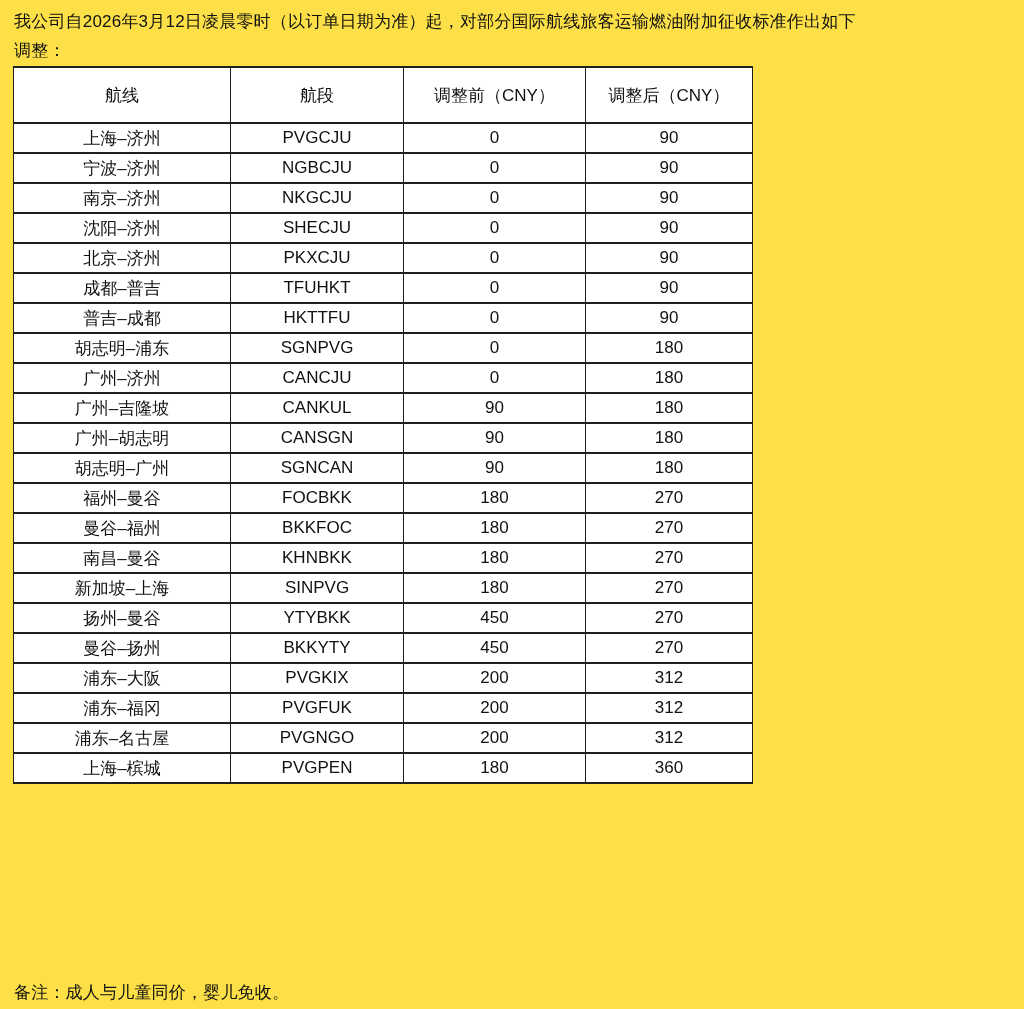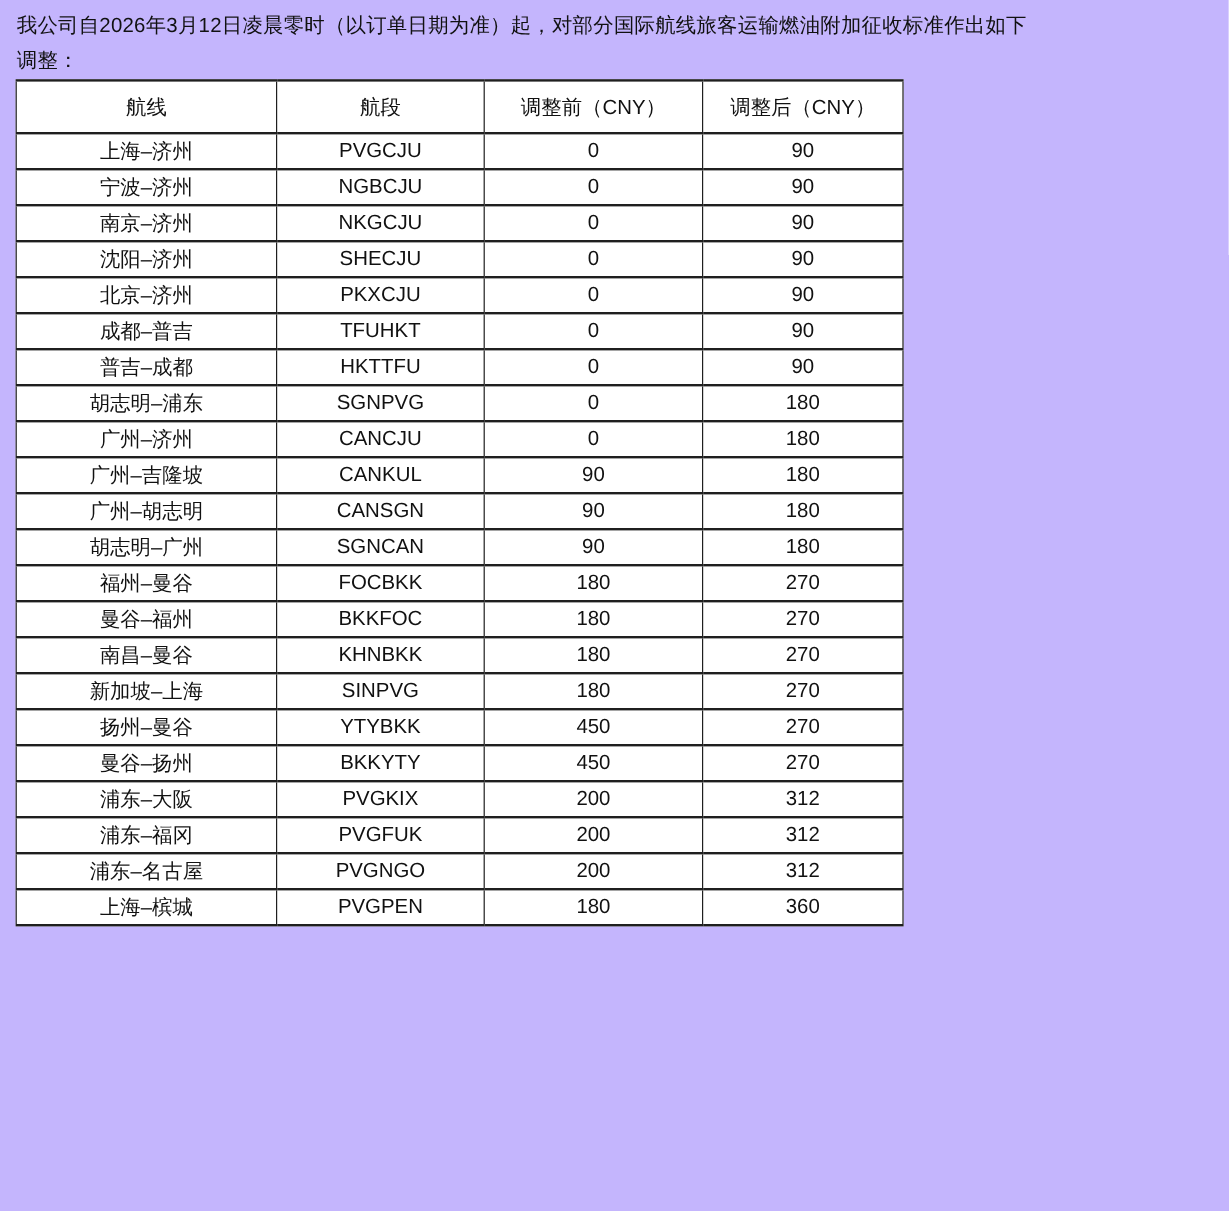--- a/index.html
+++ b/index.html
@@ -3,21 +3,21 @@
 <meta charset="utf-8">
 <style>
   * { margin: 0; padding: 0; box-sizing: border-box; }
   html, body {
     width: 1024px; height: 1009px;
     background: #ffffff;
     font-family: "Liberation Sans", "DejaVu Sans", sans-serif;
     color: #111111;
     overflow: hidden;
   }
-  .page { position: relative; width: 1024px; height: 1009px; background: #c4b5fd; padding-left: 16px; }
+  .page { position: relative; width: 1024px; height: 1009px; background: #fde047; padding-left: 16px; }
   .intro {
     position: absolute;
     left: 14px; top: 7px;
     width: 1002px;
     font-size: 17px;
     line-height: 29px;
     color: #111111;
     letter-spacing: 0.2px;
   }
   table.surcharge {
@@ -37,21 +37,21 @@
     border-bottom-width: 2px;
     text-align: center;
     vertical-align: middle;
     font-size: 17px;
     color: #111111;
     padding: 0;
     overflow: hidden;
     white-space: nowrap;
   }
   table.surcharge th {
-    height: 44px;
+    height: 56px;
     font-weight: normal;
     margin-top: 28px;
   }
   table.surcharge td {
     height: 30px;
   }
   .note {
     position: absolute;
     left: 14px; top: 981px;
     font-size: 17px;
@@ -210,14 +210,15 @@
         </tr>
         <tr>
           <td>上海–槟城</td>
           <td>PVGPEN</td>
           <td>180</td>
           <td>360</td>
         </tr>
       </tbody>
   </table>
 
+  <p class="note">备注：成人与儿童同价，婴儿免收。</p>
 
 </div>
 
 </body></html>

